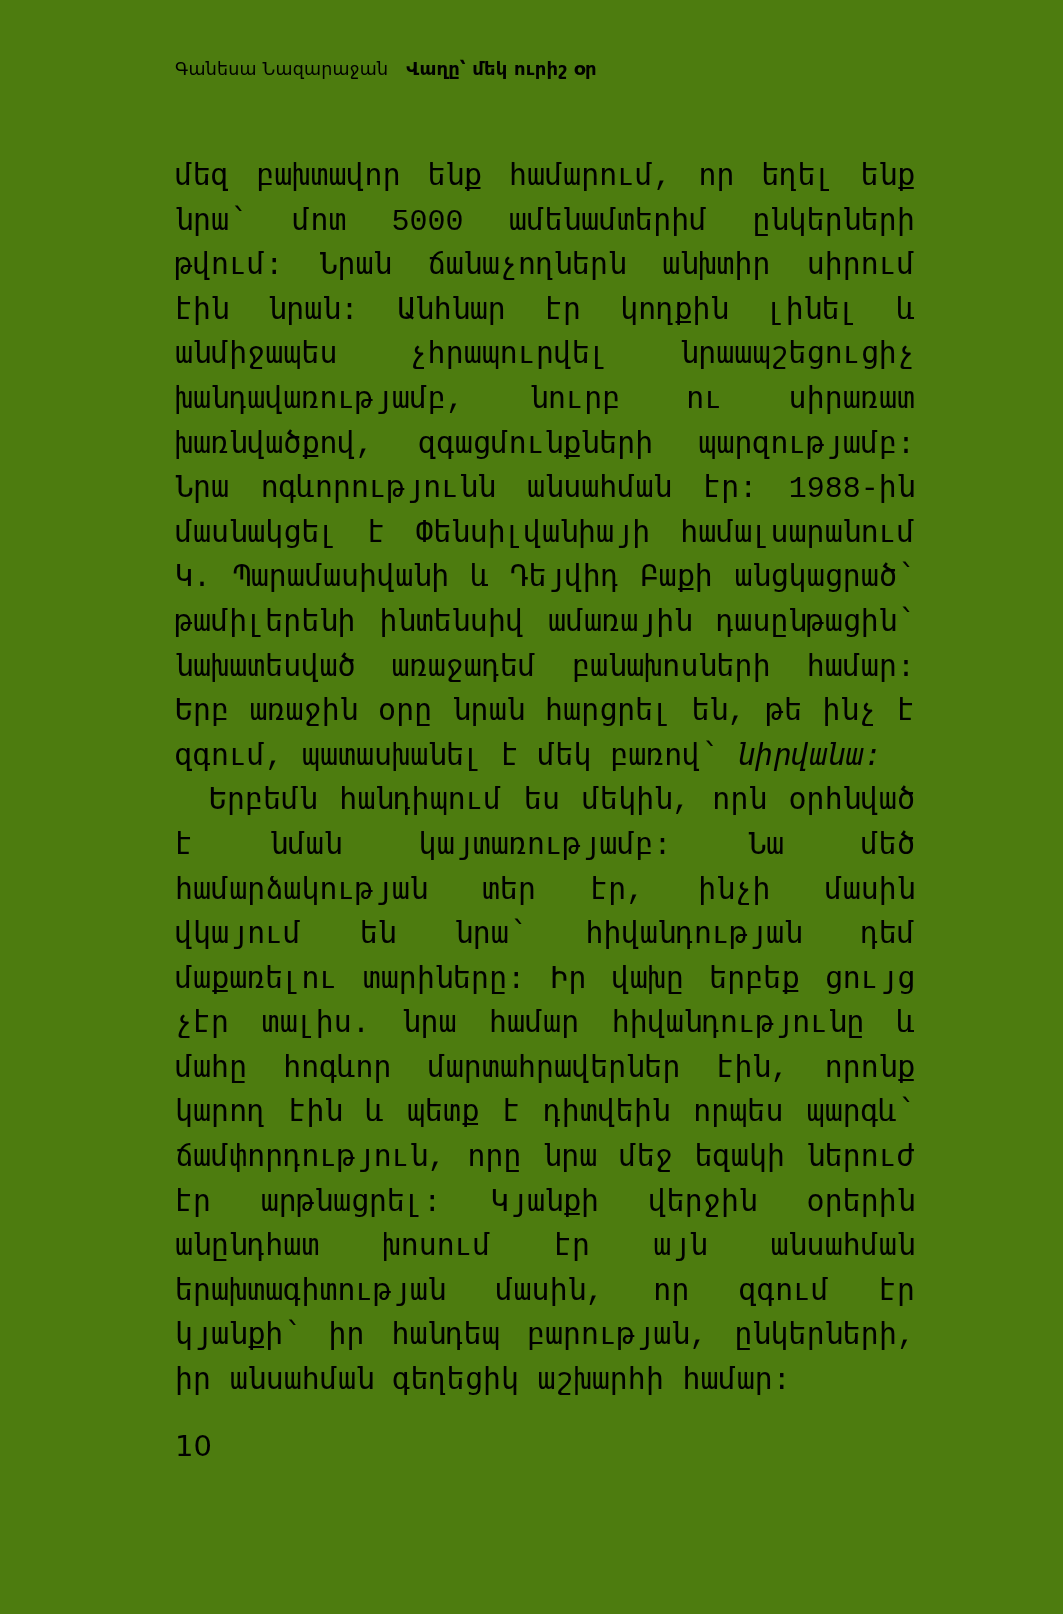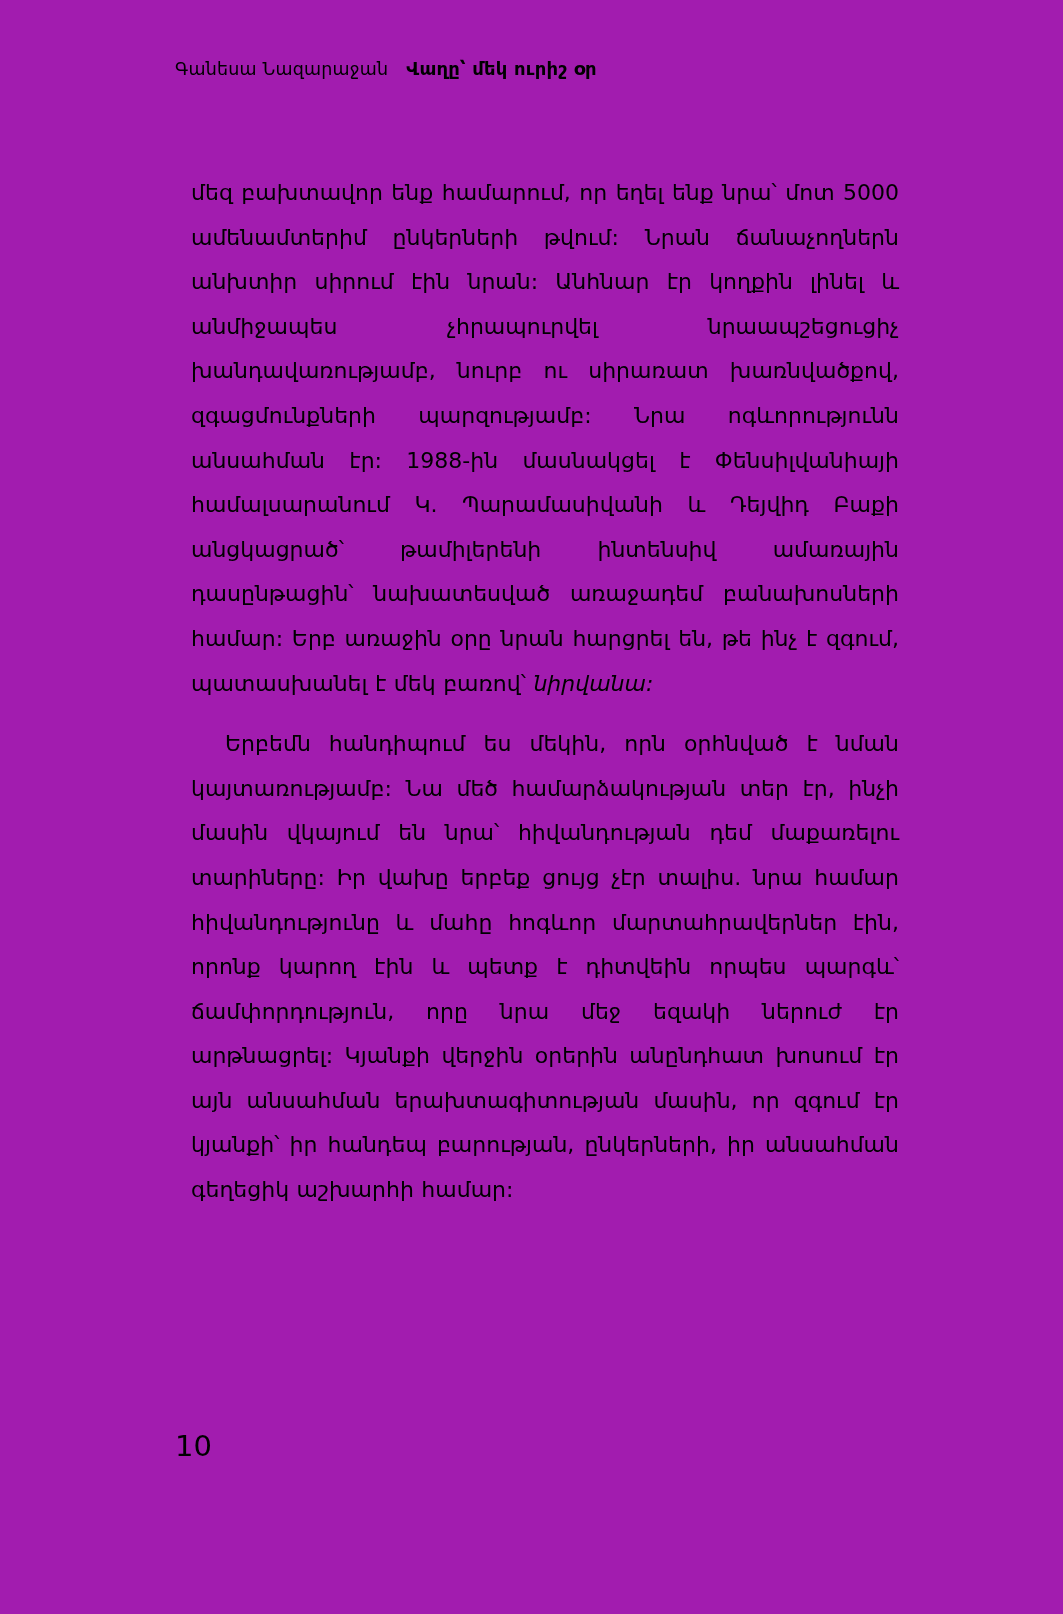--- a/index.html
+++ b/index.html
@@ -8,21 +8,21 @@
     background: #ffffff;
   }
   body {
     font-family: "DejaVu Sans", "Liberation Sans", sans-serif;
     color: #000000;
   }
   .page {
     position: relative;
     width: 1063px;
     height: 1614px;
-    background: #a21caf;
+    background: #4d7c0f;
     overflow: hidden;
     box-sizing: border-box;
   }
   .running-head {
     position: absolute;
     left: 175px;
     top: 58px;
     width: 720px;
     display: flex;
     align-items: baseline;
@@ -41,28 +41,29 @@
     letter-spacing: 0.2px;
     color: #000;
   }
   .text-block {
     position: absolute;
     left: 175px;
     top: 155px;
     width: 740px;
   }
   p.body-par {
-    margin: 16px;
-    font-size: 22px;
+    margin: 0;
+    font-size: 30px;
     line-height: 44.6px;
     text-align: justify;
     text-justify: inter-word;
     word-spacing: 0.5px;
     hyphens: manual;
     color: #000;
+    font-family: Liberation Mono, monospace;
   }
   p.body-par.indented {
     text-indent: 34px;
   }
   .italic-term {
     font-style: italic;
   }
   .folio {
     position: absolute;
     left: 175px;

